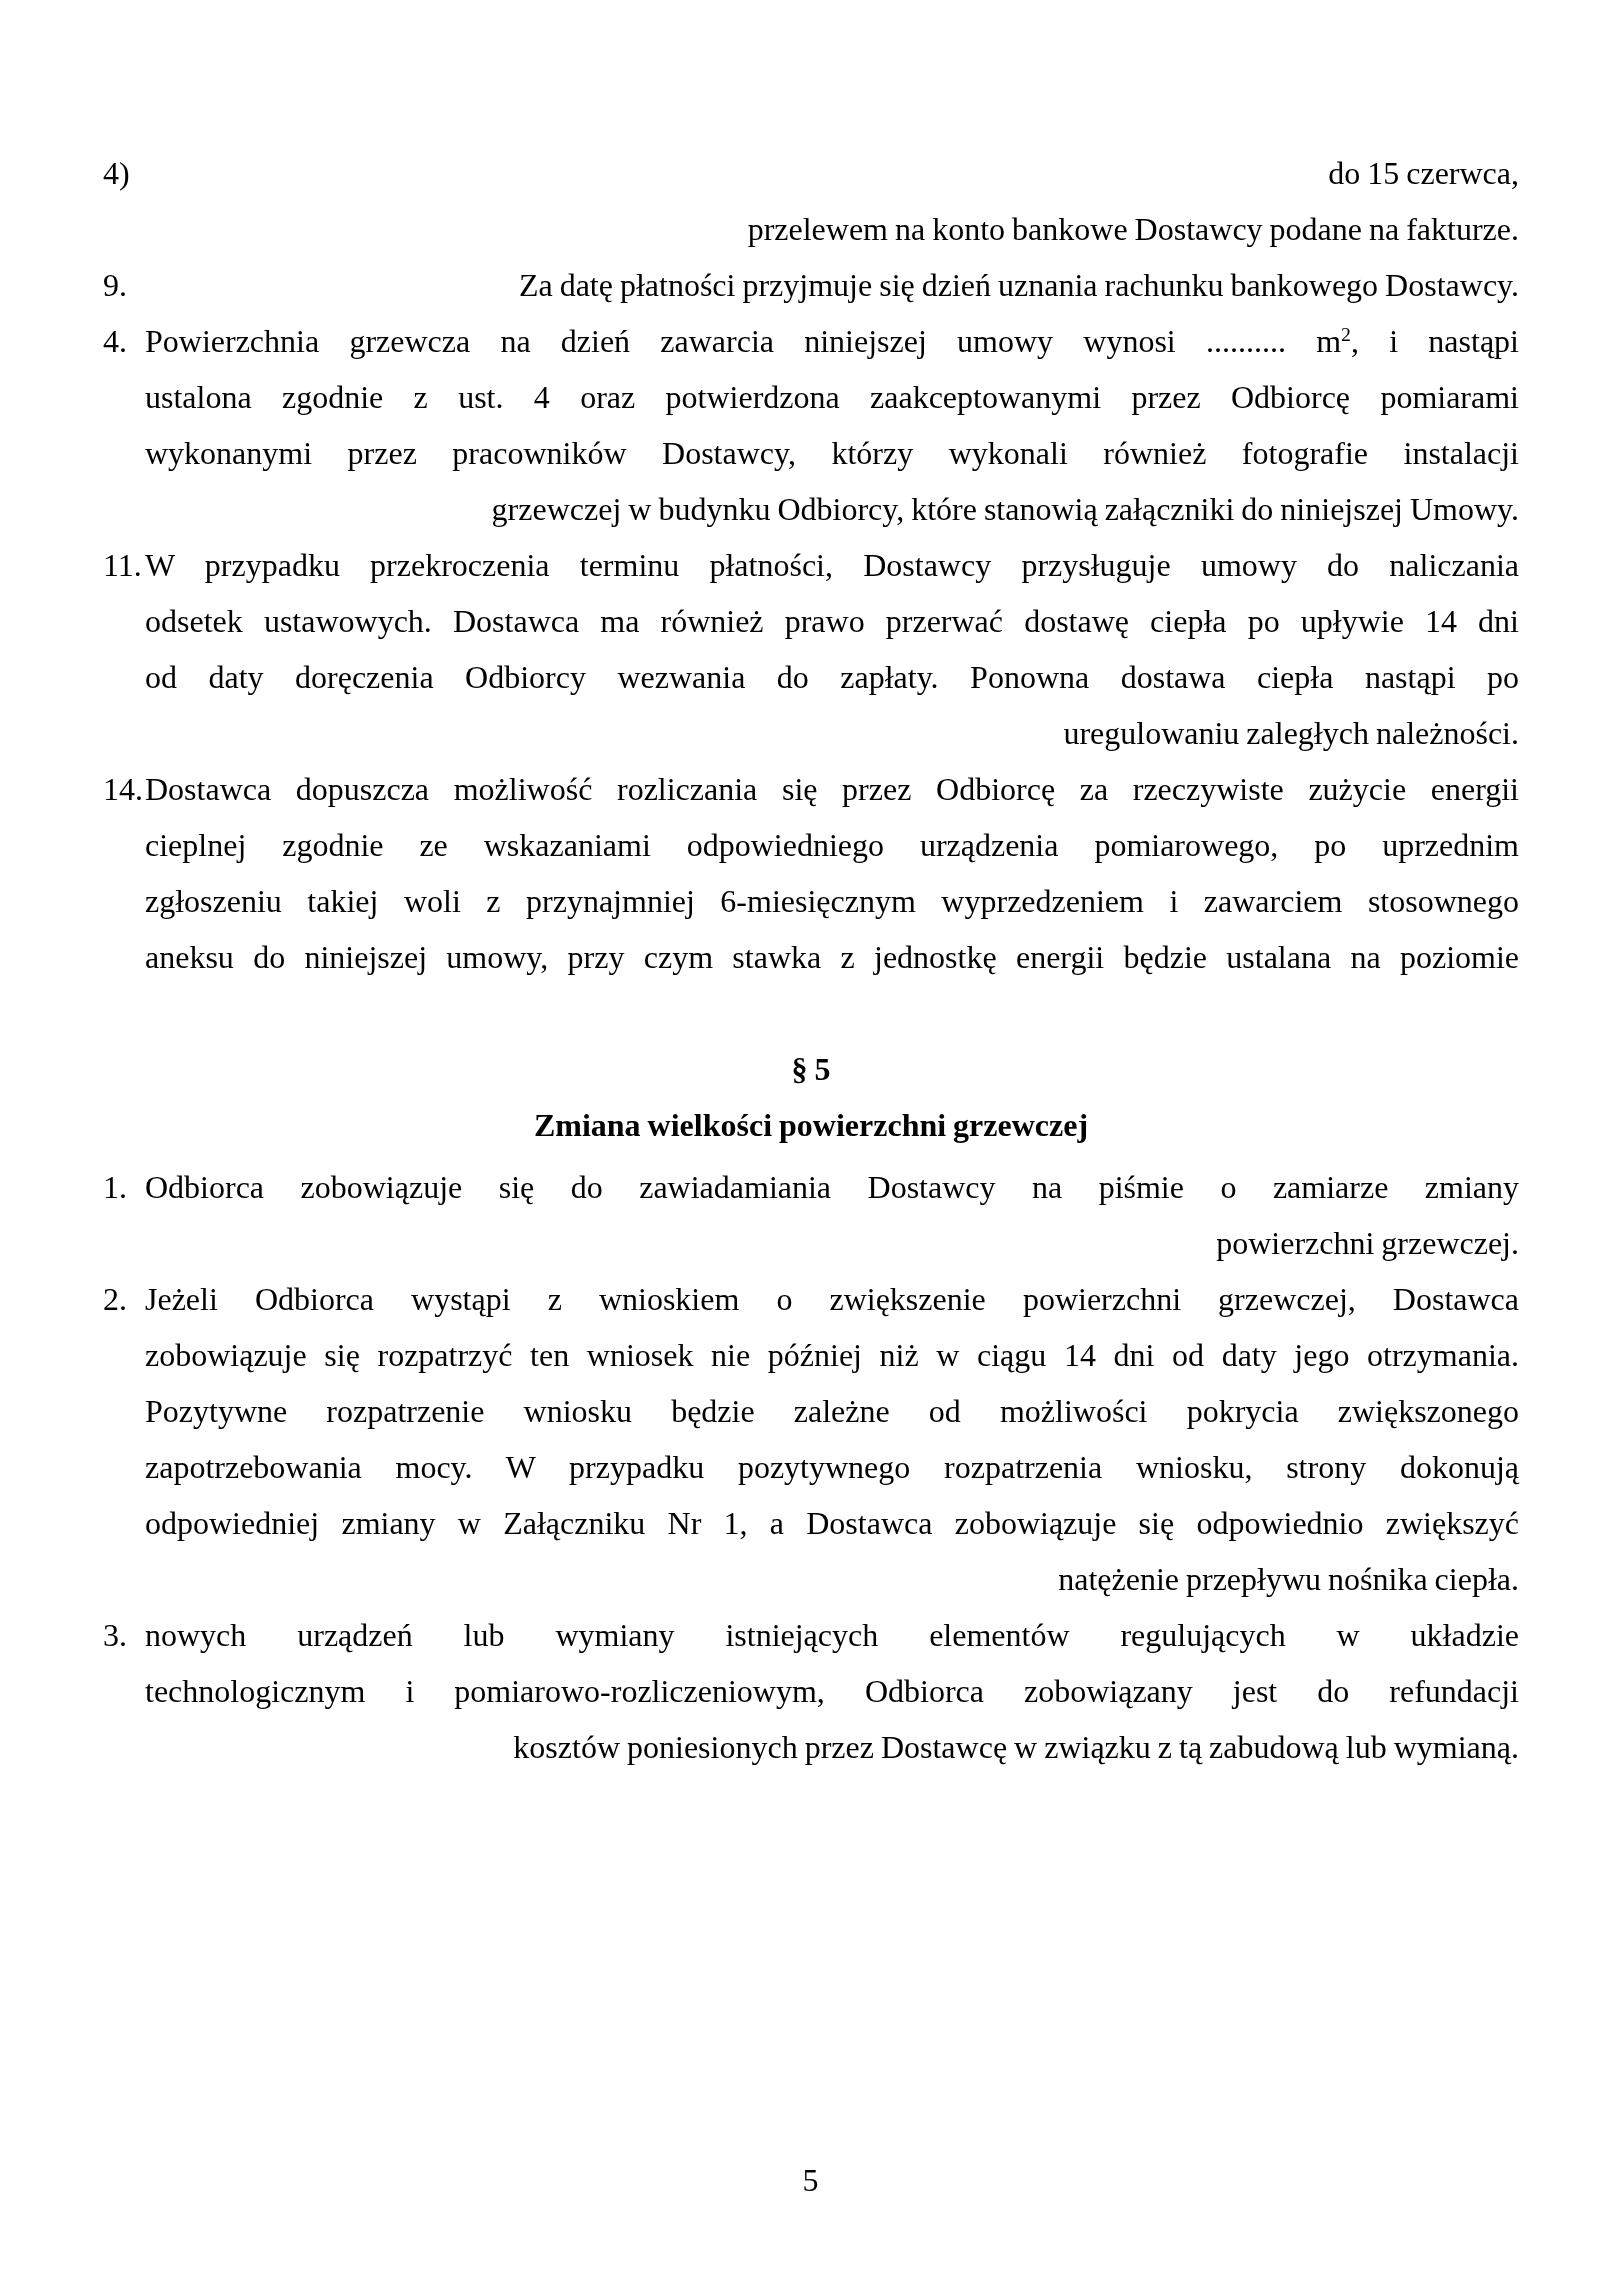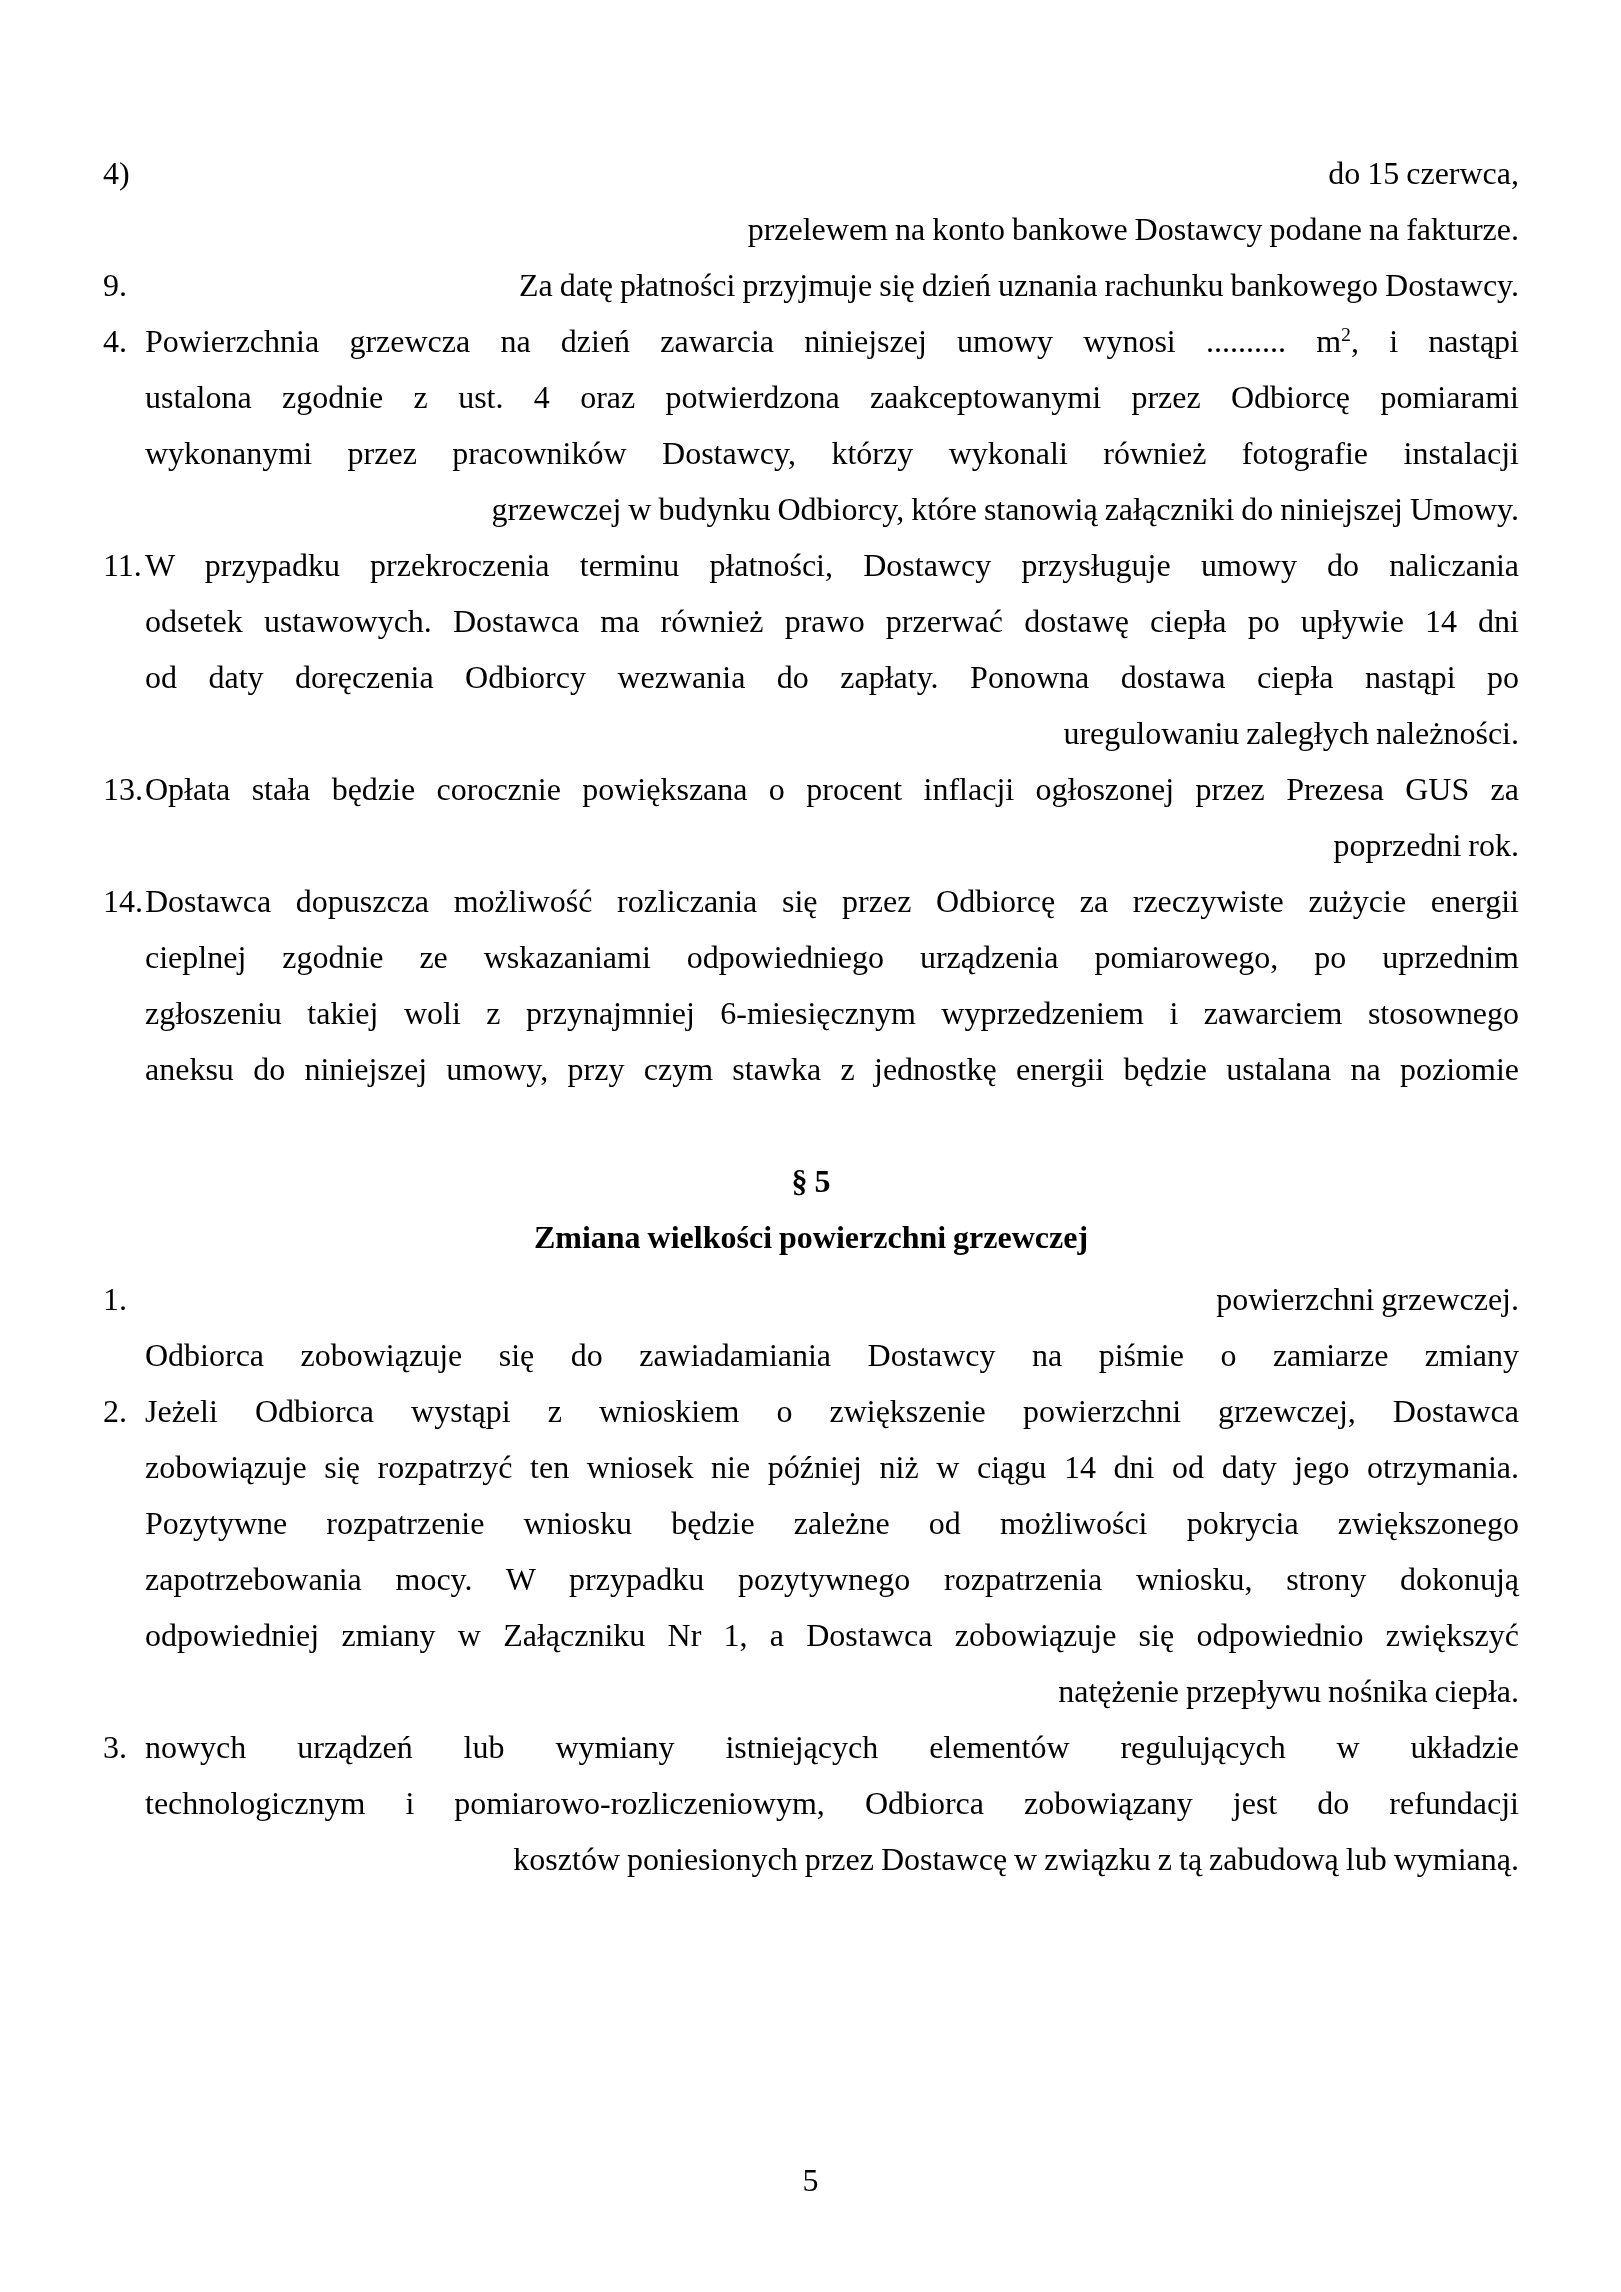--- a/index.html
+++ b/index.html
@@ -84,41 +84,36 @@
       <div class="line">grzewczej w budynku Odbiorcy, które stanowią załączniki do niniejszej Umowy.</div>
     </div>
     <div class="block item">
       <span class="marker">11.</span>
       <div class="line just">W przypadku przekroczenia terminu płatności, Dostawcy przysługuje umowy do naliczania</div>
       <div class="line just">odsetek ustawowych. Dostawca ma również prawo przerwać dostawę ciepła po upływie 14 dni</div>
       <div class="line just">od daty doręczenia Odbiorcy wezwania do zapłaty. Ponowna dostawa ciepła nastąpi po</div>
       <div class="line">uregulowaniu zaległych należności.</div>
     </div>
     <div class="block item">
-      <span class="marker">13.</span>
-      <div class="line just">Opłata stała będzie corocznie powiększana o procent inflacji ogłoszonej przez Prezesa GUS za</div>
-      <div class="line">poprzedni rok.</div>
-    </div>
-    <div class="block item">
       <span class="marker">14.</span>
       <div class="line just">Dostawca dopuszcza możliwość rozliczania się przez Odbiorcę za rzeczywiste zużycie energii</div>
       <div class="line just">cieplnej zgodnie ze wskazaniami odpowiedniego urządzenia pomiarowego, po uprzednim</div>
       <div class="line just">zgłoszeniu takiej woli z przynajmniej 6-miesięcznym wyprzedzeniem i zawarciem stosownego</div>
       <div class="line just">aneksu do niniejszej umowy, przy czym stawka z jednostkę energii będzie ustalana na poziomie</div>
     </div>
     <div class="block heading heading-mark">
       <div class="line">§ 5</div>
     </div>
     <div class="block heading heading-title">
       <div class="line">Zmiana wielkości powierzchni grzewczej</div>
     </div>
     <div class="block item">
       <span class="marker">1.</span>
+      <div class="line just">Odbiorca zobowiązuje się do zawiadamiania Dostawcy na piśmie o zamiarze zmiany</div>
       <div class="line">powierzchni grzewczej.</div>
-      <div class="line just">Odbiorca zobowiązuje się do zawiadamiania Dostawcy na piśmie o zamiarze zmiany</div>
     </div>
     <div class="block item">
       <span class="marker">2.</span>
       <div class="line just">Jeżeli Odbiorca wystąpi z wnioskiem o zwiększenie powierzchni grzewczej, Dostawca</div>
       <div class="line just">zobowiązuje się rozpatrzyć ten wniosek nie później niż w ciągu 14 dni od daty jego otrzymania.</div>
       <div class="line just">Pozytywne rozpatrzenie wniosku będzie zależne od możliwości pokrycia zwiększonego</div>
       <div class="line just">zapotrzebowania mocy. W przypadku pozytywnego rozpatrzenia wniosku, strony dokonują</div>
       <div class="line just">odpowiedniej zmiany w Załączniku Nr 1, a Dostawca zobowiązuje się odpowiednio zwiększyć</div>
       <div class="line">natężenie przepływu nośnika ciepła.</div>
     </div>

